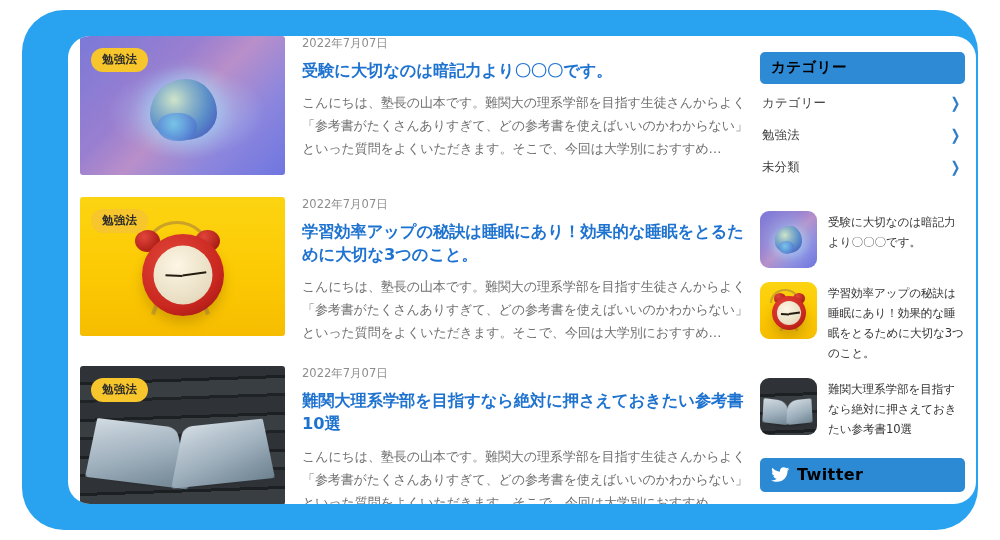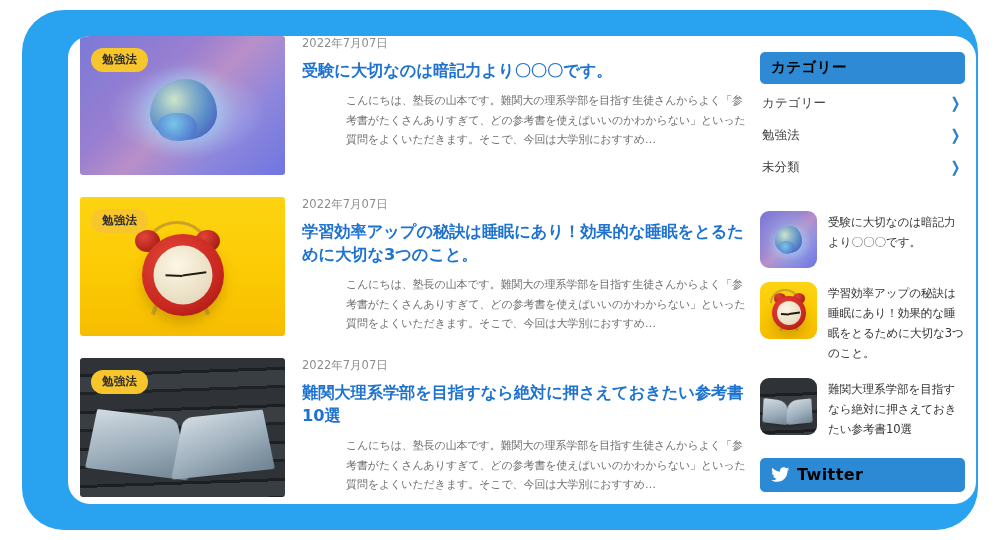--- a/index.html
+++ b/index.html
@@ -209,24 +209,23 @@
     color: #1f73d0;
     font-size: 16.3px;
     font-weight: bold;
     line-height: 1.42;
     letter-spacing: -0.1px;
     margin-bottom: 9px;
   }
 
   .article-excerpt {
     color: #6f6f6f;
-    font-size: 11px;
+    font-size: 13px;
     line-height: 1.78;
     letter-spacing: -0.1px;
-    margin-left: 44px;
   }
 
   
   #sidebar {
     position: absolute;
     left: 692px;
     top: 16px;
     width: 205px;
   }
 

